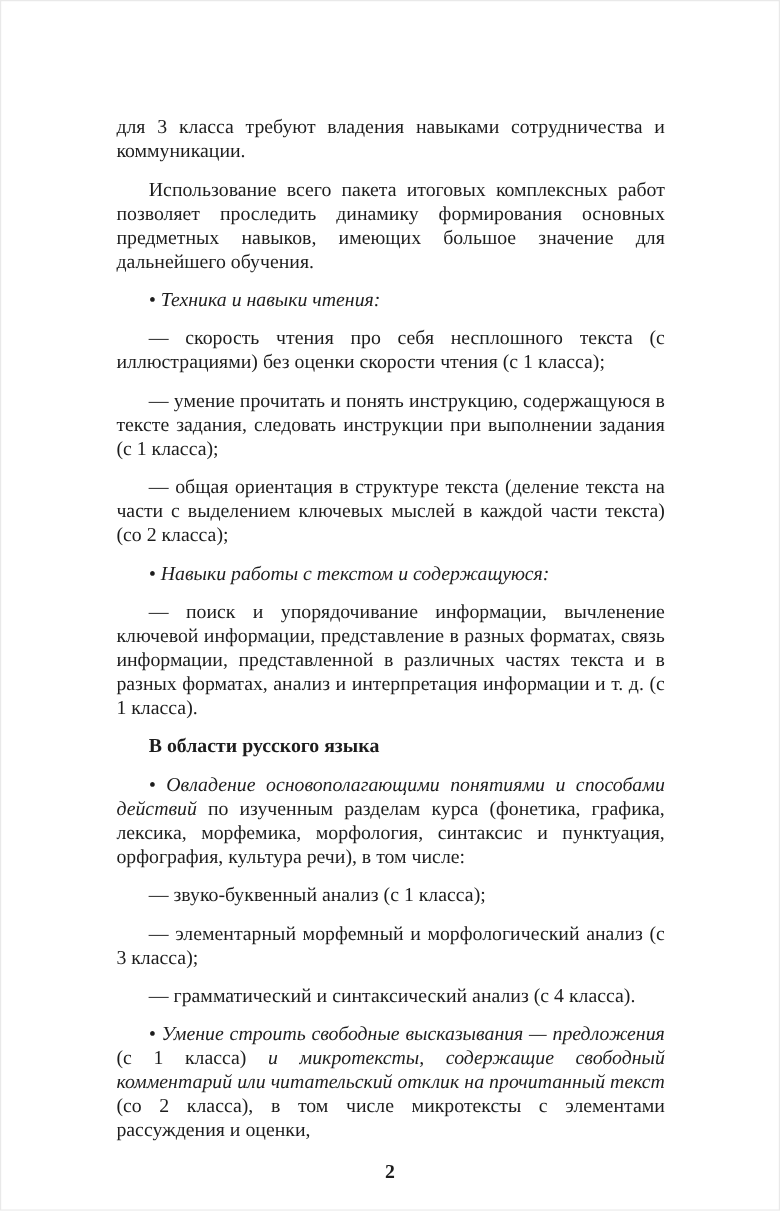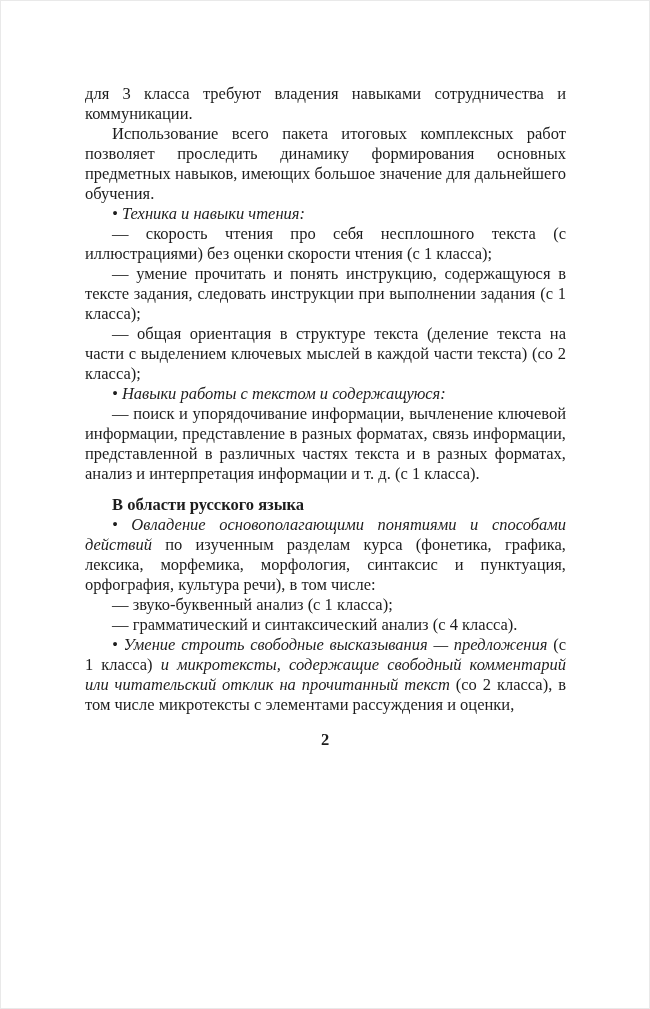--- a/index.html
+++ b/index.html
@@ -16,21 +16,21 @@
     box-shadow: inset 0 0 0 1px #e9e9e9;
   }
   .text-block {
     padding: 84px 84px 0 85px;
     font-size: 16.5px;
     line-height: 20px;
     text-align: justify;
     hyphens: auto;
     -webkit-hyphens: auto;
   }
-  .text-block p { margin: 0; padding: 0; }
+  .text-block p { margin: 12px; padding: 0; }
   .text-block p.indent { text-indent: 27px; }
   .text-block p.heading { margin-top: 11px; }
   .b  { font-weight: bold; }
   .i  { }
   .bi { font-weight: normal; font-style: italic; }
   .page-footer {
     margin-top: 15px;
     text-align: center;
     font-size: 16.5px;
     font-weight: bold;
@@ -45,19 +45,20 @@
       <p class="indent"><span>Использование всего пакета итоговых комплексных работ позволяет проследить динамику формирования основных предметных навыков, имеющих большое значение для дальнейшего обучения.</span></p>
       <p class="indent"><span class="bi">• Техника и навыки чтения:</span></p>
       <p class="indent"><span>— скорость чтения про себя несплошного текста (с иллюстрациями) без оценки скорости чтения </span><span class="i">(с 1 класса)</span><span>;</span></p>
       <p class="indent"><span>— умение прочитать и понять инструкцию, содержащуюся в тексте задания, следовать инструкции при выполнении задания </span><span class="i">(с 1 класса)</span><span>;</span></p>
       <p class="indent"><span>— общая ориентация в структуре текста (деление текста на части с выделением ключевых мыслей в каждой части текста) </span><span class="i">(со 2 класса)</span><span>;</span></p>
       <p class="indent"><span class="bi">• Навыки работы с текстом и содержащуюся:</span></p>
       <p class="indent"><span>— поиск и упорядочивание информации, вычленение ключевой информации, представление в разных форматах, связь информации, представленной в различных частях текста и в разных форматах, анализ и интерпретация информации и т. д. </span><span class="i">(с 1 класса)</span><span>.</span></p>
       <p class="heading indent"><span class="b">В области русского языка</span></p>
       <p class="indent"><span class="bi">• Овладение основополагающими понятиями и способами действий</span><span> по изученным разделам курса (фонетика, графика, лексика, морфемика, морфология, синтаксис и пунктуация, орфография, культура речи), в том числе:</span></p>
       <p class="indent"><span>— звуко-буквенный анализ </span><span class="i">(с 1 класса)</span><span>;</span></p>
+      <p class="indent"><span>— элементарный морфемный и морфологический анализ </span><span class="i">(с 3 класса)</span><span>;</span></p>
       <p class="indent"><span>— грамматический и синтаксический анализ </span><span class="i">(с 4 класса)</span><span>.</span></p>
       <p class="indent"><span class="bi">• Умение строить свободные высказывания — предложения </span><span class="i">(с 1 класса)</span><span class="bi"> и микротексты, содержащие свободный комментарий или читательский отклик на прочитанный текст </span><span class="i">(со 2 класса)</span><span>, в том числе микротексты с элементами рассуждения и оценки,</span></p>
     </main>
   <div class="page-footer">
     <span>2</span>
   </div>
 </div>
 
 </body></html>

